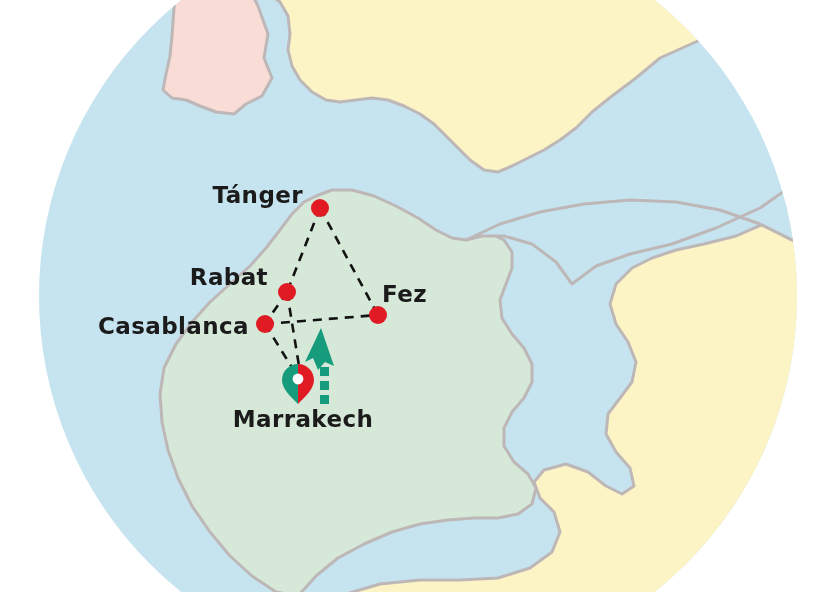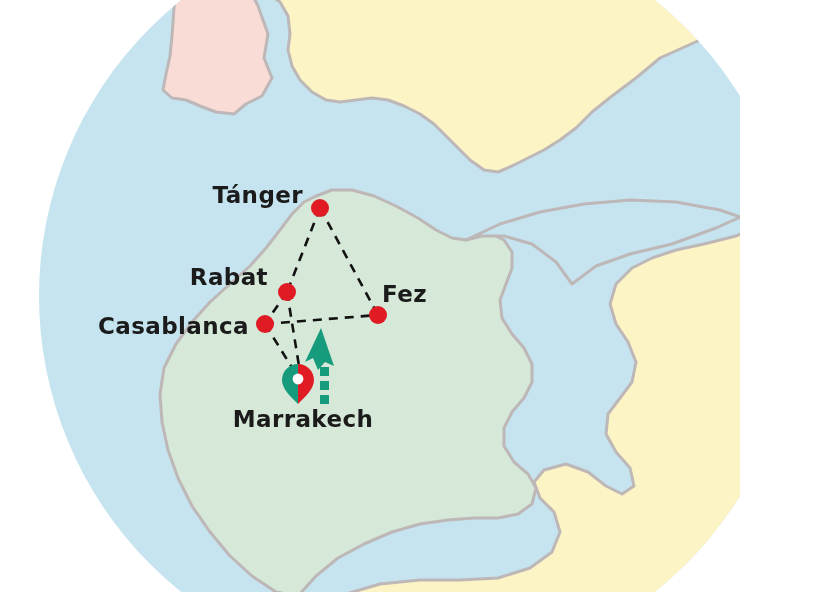--- a/index.html
+++ b/index.html
@@ -5,21 +5,21 @@
   html, body {
     margin: 0;
     padding: 0;
     background: #ffffff;
   }
   body {
     font-family: "DejaVu Sans", sans-serif;
   }
   #map-root {
     position: relative;
-    width: 740px;
+    width: 836px;
     height: 592px;
     overflow: hidden;
     background: #ffffff;
     text-decoration: underline;
   }
   #map-svg {
     position: absolute;
     left: 0;
     top: 0;
     width: 836px;

